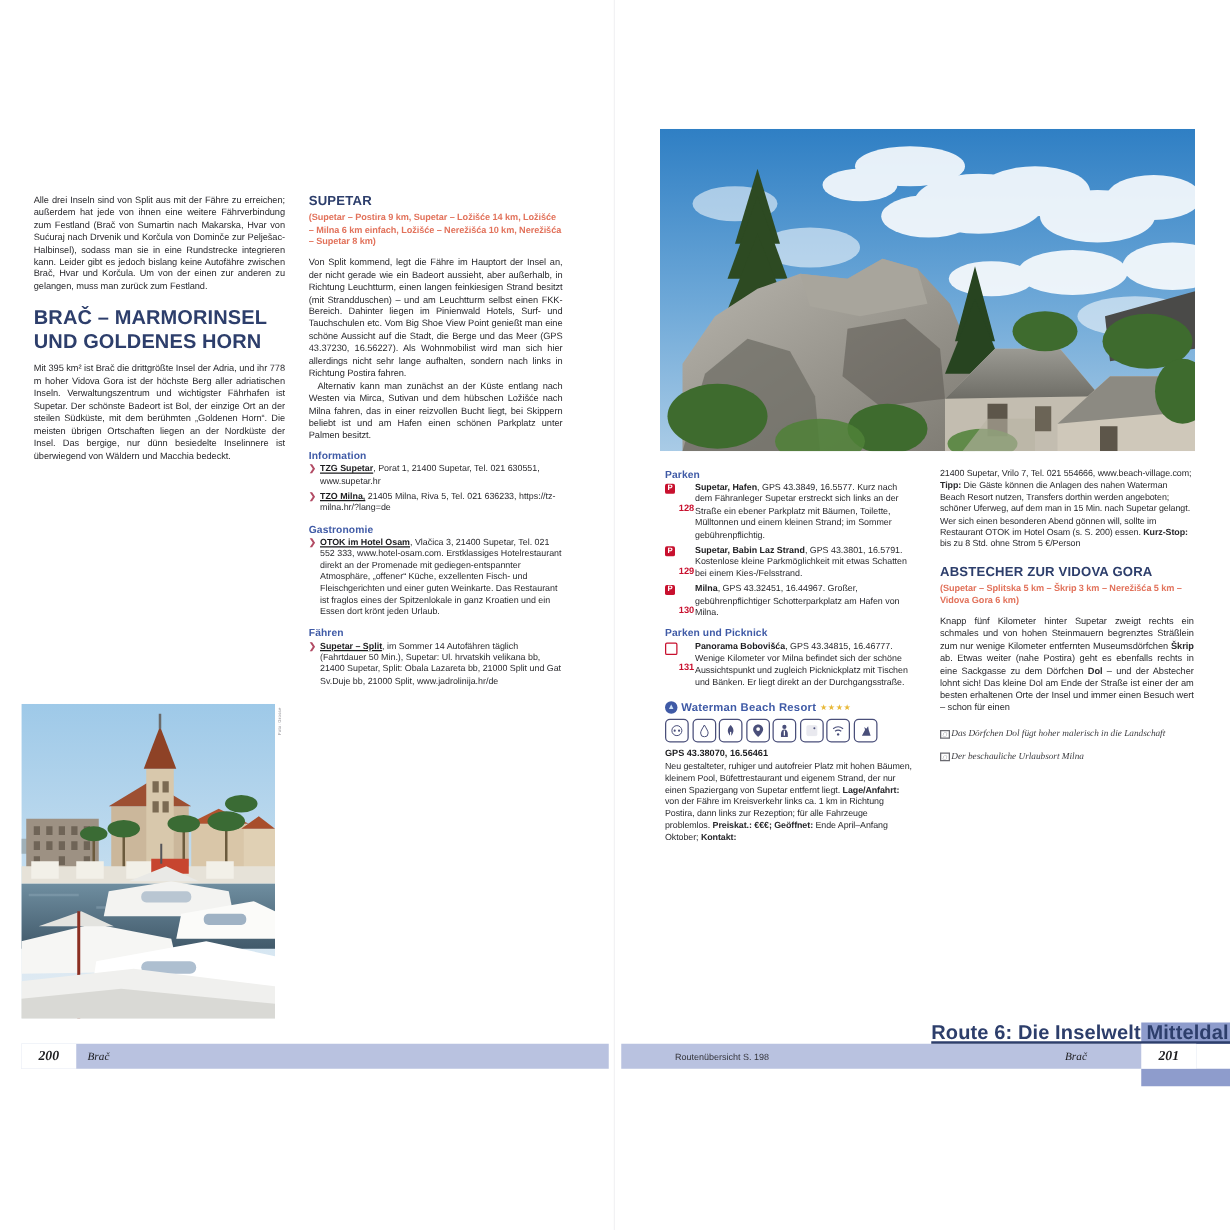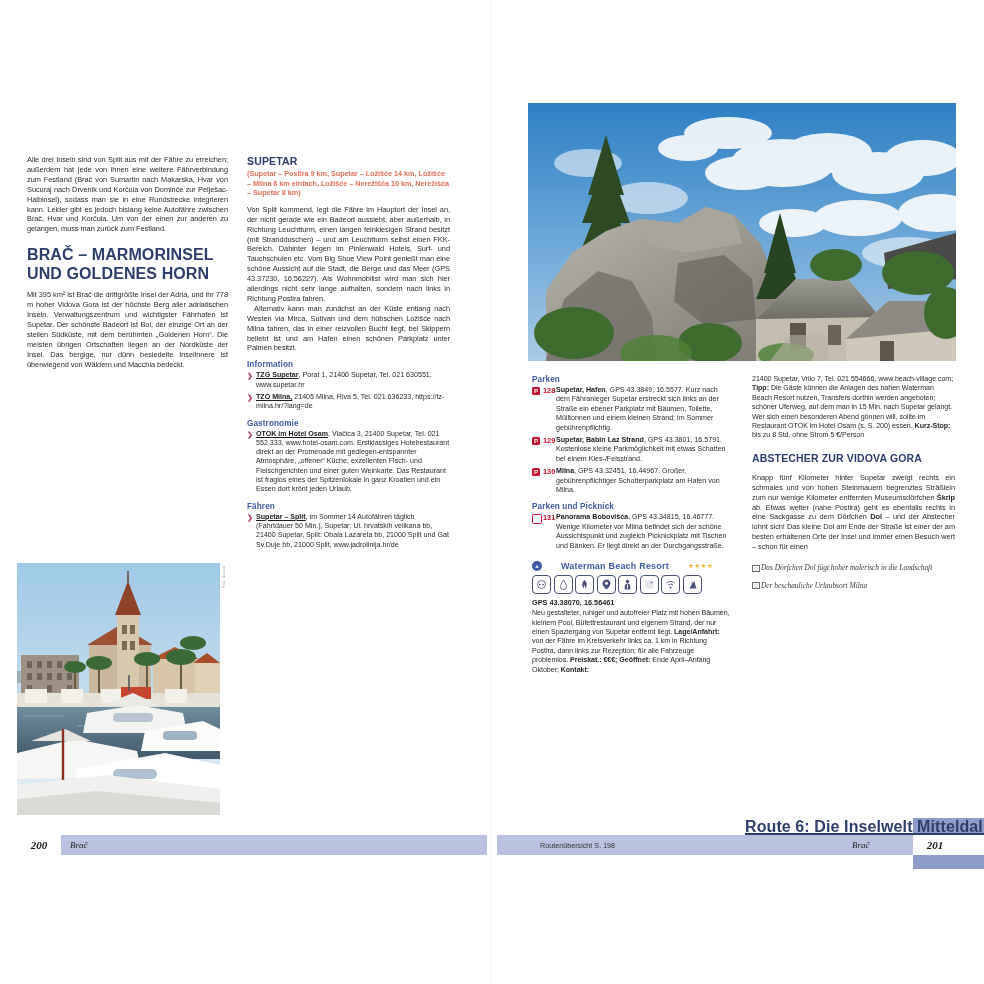--- a/index.html
+++ b/index.html
@@ -90,28 +90,28 @@
     font-size:6.2px;font-weight:bold;
     line-height:8px;text-align:center;
   }
   .poi .marker.hollow{
     background:#fff;
     border:1.3px solid #c8102e;
     color:#c8102e;
     line-height:5.6px;
   }
   .poi .num{
-    position:absolute;left:11px;top:0;
+    position:absolute;left:11px;top:16px;
     font-size:7.4px;font-weight:bold;color:#c8102e;
   }
   .poi b{font-weight:bold;color:#1c1c1f;}
 
   
   .camp-title{
-    display:flex;align-items:center;gap:19px;
+    display:flex;align-items:center;gap:3px;
     margin-bottom:4px;
   }
   .camp-title .cicon{
     width:10px;height:10px;border-radius:50%;
     background:#3f5aa6;
     display:flex;align-items:center;justify-content:center;
     color:#cfe3f5;font-size:6px;font-weight:bold;
   }
   .camp-name{
     font-size:9px;font-weight:bold;color:#3f5aa6;
@@ -552,20 +552,21 @@
   </div>
 
   <div class="col" id="col-right2">
     <div class="body-txt" style="text-align:left;font-size:7.1px;line-height:9.4px;">
       <span>21400 Supetar, Vrilo 7, Tel. 021 554666, www.beach-village.com; </span><b>Tipp:</b><span> Die Gäste können die Anlagen des nahen Waterman Beach Resort nutzen, Transfers dorthin werden angeboten; schöner Uferweg, auf dem man in 15 Min. nach Supetar gelangt. Wer sich einen besonderen Abend gönnen will, sollte im Restaurant OTOK im Hotel Osam (s. S. 200) essen. </span><b>Kurz-Stop:</b><span> bis zu 8 Std. ohne Strom 5 €/Person</span>
     </div>
 
     <div class="sp-l"></div>
 
     <h2 class="sec-head">ABSTECHER ZUR VIDOVA GORA</h2>
+    <div class="route-legs">(Supetar – Splitska 5 km – Škrip 3 km – Nerežišća 5 km – Vidova Gora 6 km)</div>
     <div class="sp"></div>
 
     <div class="body-txt">
       <p><span>Knapp fünf Kilometer hinter Supetar zweigt rechts ein schmales und von hohen Steinmauern begrenztes Sträßlein zum nur wenige Kilometer entfernten Museumsdörfchen </span><b>Škrip</b><span> ab. Etwas weiter (nahe Postira) geht es ebenfalls rechts in eine Sackgasse zu dem Dörfchen </span><b>Dol</b><span> – und der Abstecher lohnt sich! Das kleine Dol am Ende der Straße ist einer der am besten erhaltenen Orte der Insel und immer einen Besuch wert – schon für einen</span></p>
     </div>
 
     <div class="sp-l"></div>
 
     <div class="caption">
       <span class="cmark">▢</span>

